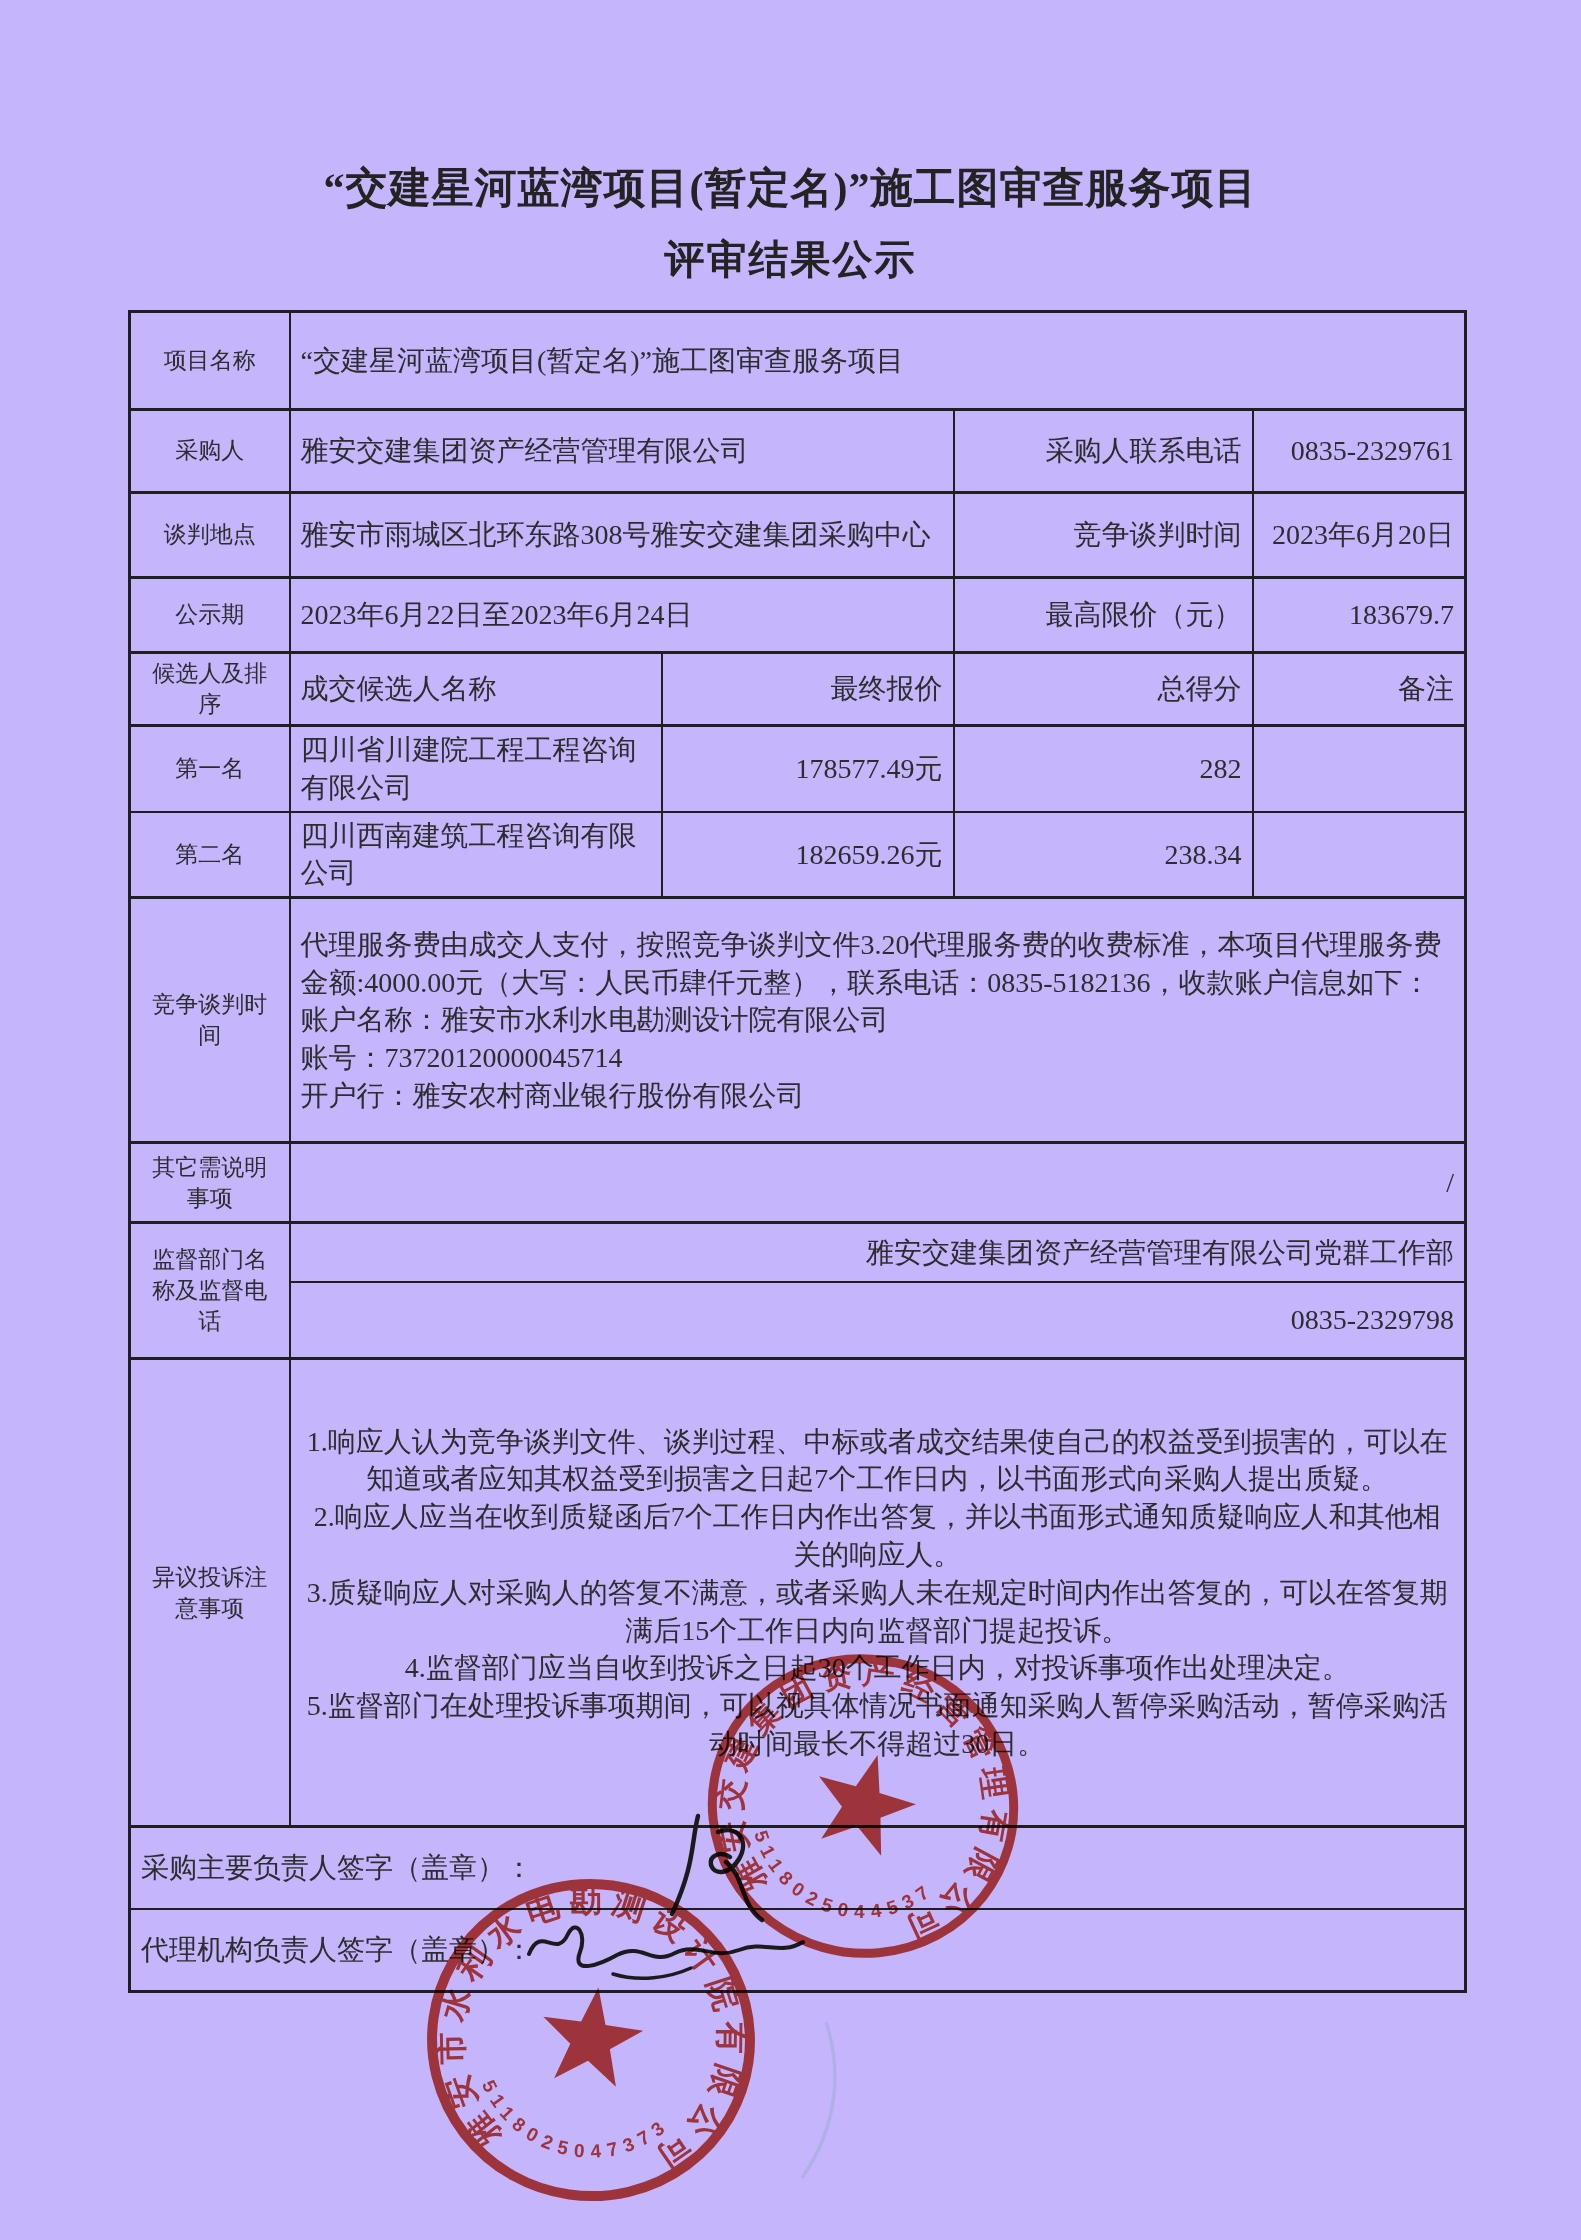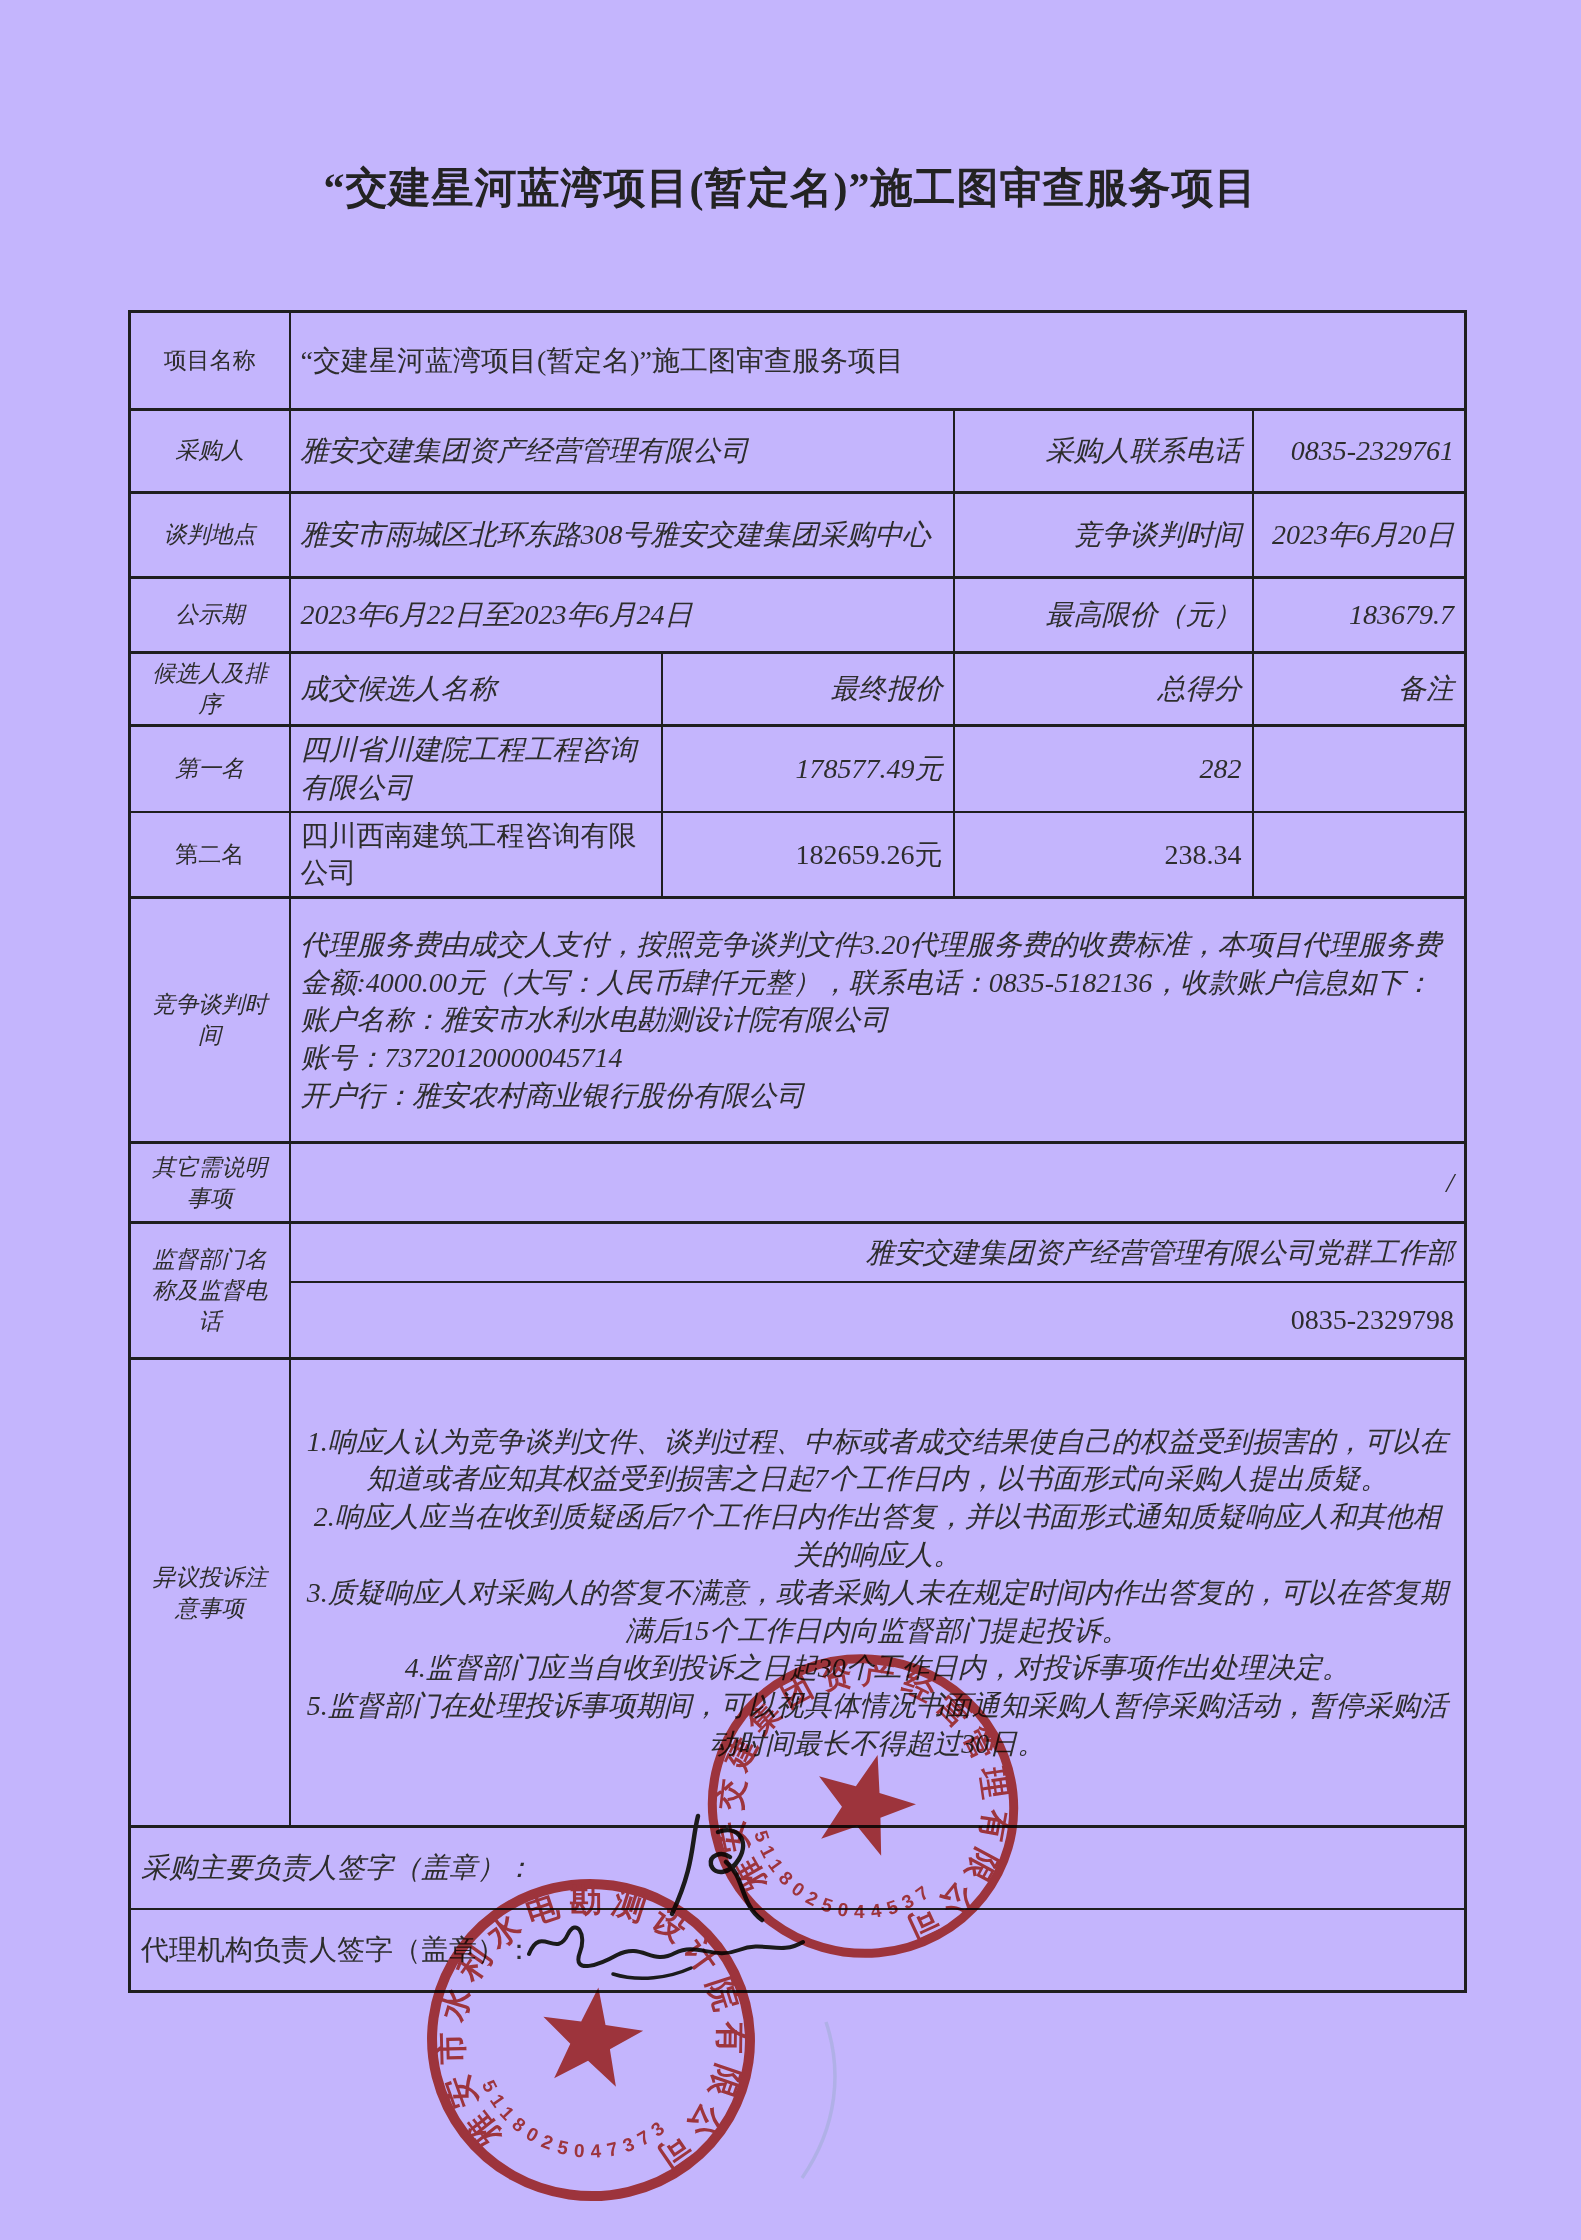--- a/index.html
+++ b/index.html
@@ -16,21 +16,21 @@
   table.doc{
     position:absolute;left:128px;top:310px;width:1336px;
     border-collapse:collapse;table-layout:fixed;
     font-size:28px;color:#2d2d2d;
   }
   table.doc td{
     border:2px solid #1f1f1f;vertical-align:middle;
     padding:4px 10px;line-height:1.35;word-break:break-all;
   }
   table.doc{border:3px solid #1f1f1f;}
-  tr.thick td{border-top-width:3px;font-style:italic;}
+  tr.thick td{border-top-width:3px;}
   td.lbl{text-align:center;padding:4px 19px;font-size:23px;}
   td.val{text-align:left;padding-left:14px;}
   td.ctr{text-align:right;}
   td.fee p,td.obj p{margin:0;}
   td.fee{padding:10px 16px 10px 14px;line-height:1.36;}
   td.obj{padding:12px 16px 12px 14px;line-height:1.34;text-align:center;}
   td.sign-cell{padding-left:12px;font-size:28px;}
   
   .seal{position:absolute;mix-blend-mode:multiply;opacity:.92;}
   .sealname{font-size:31px;letter-spacing:8px;font-weight:bold;}
@@ -40,20 +40,21 @@
   .sig path{stroke:#1b1b1b;fill:none;stroke-linecap:round;stroke-linejoin:round;}
   .pen{position:absolute;}
 </style>
 </head>
 <body>
 
 <div class="page">
 
   <div class="title">
     <div class="l1">“交建星河蓝湾项目(暂定名)”施工图审查服务项目</div>
+    <div class="l2">评审结果公示</div>
   </div>
 
   <table class="doc">
     <colgroup>
       <col style="width:160px">
         <col style="width:372px">
         <col style="width:292px">
       <col style="width:299px">
         <col style="width:213px">
     </colgroup>

